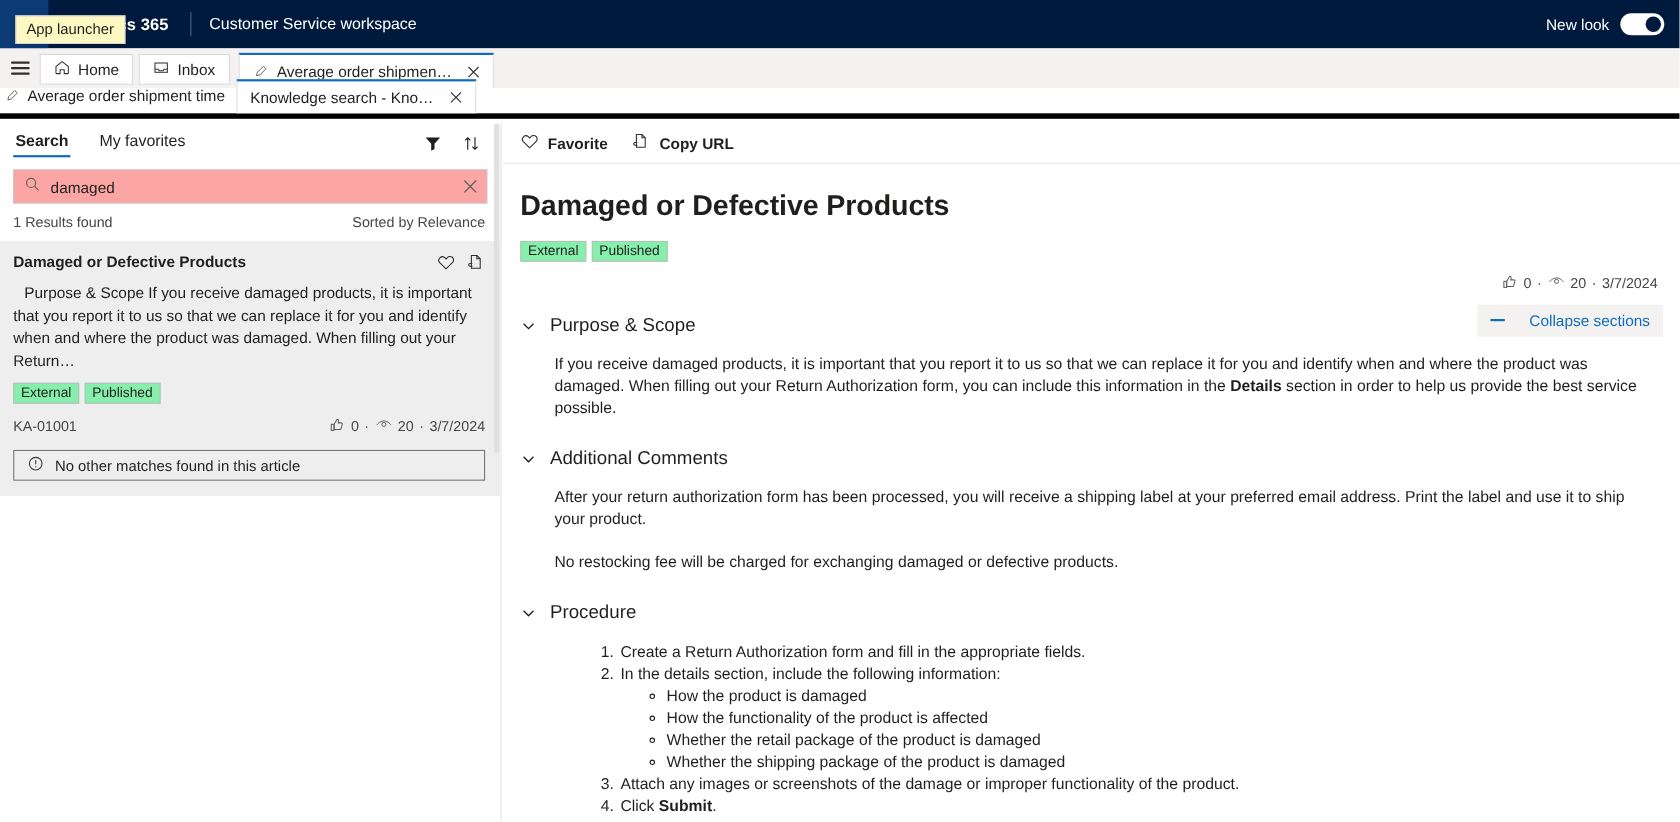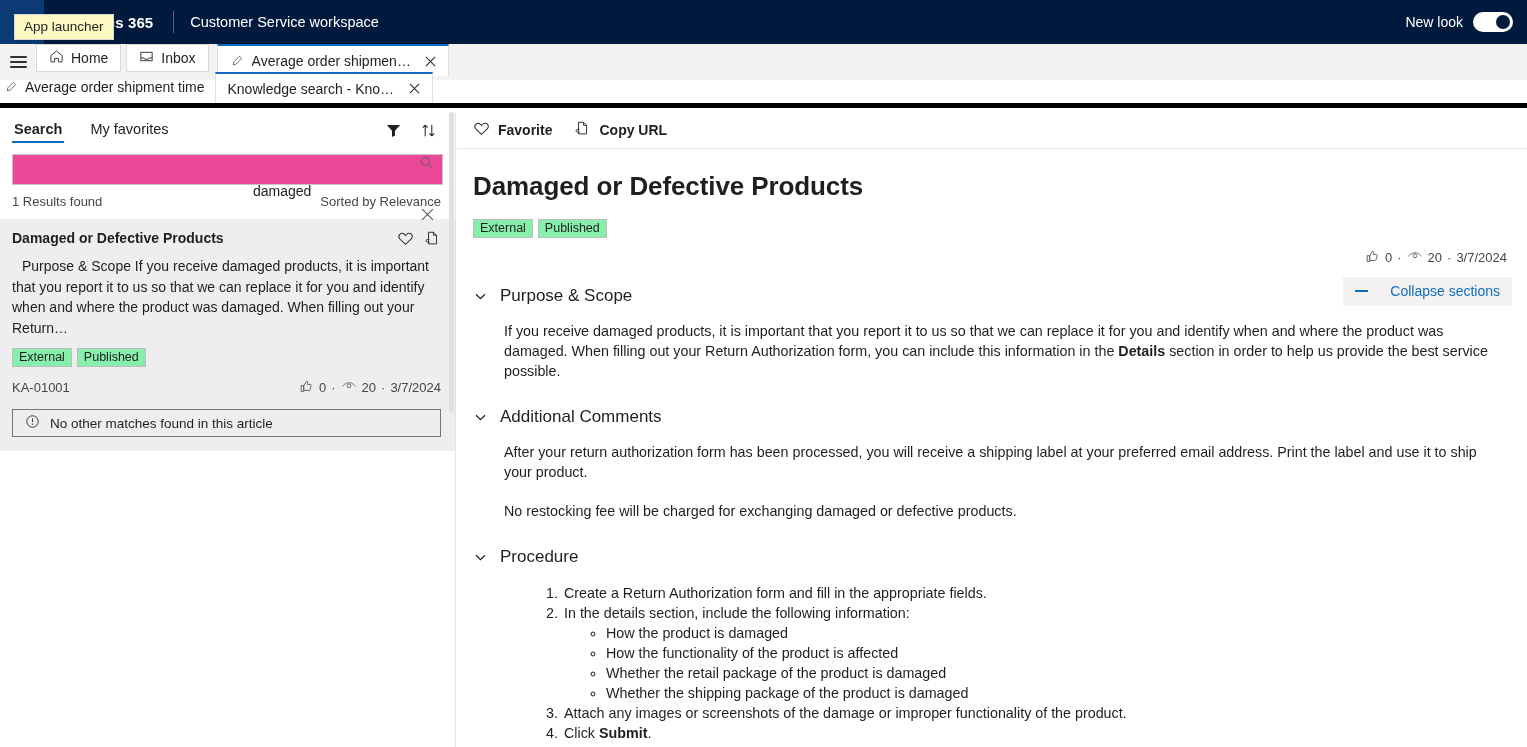--- a/index.html
+++ b/index.html
@@ -60,21 +60,21 @@
     border: 1px solid #d6d6d6;
     font-size: 13.5px; padding: 4px 9px 5px 9px;
     box-shadow: 0 1.6px 3.6px rgba(0,0,0,.13), 0 .3px .9px rgba(0,0,0,.1);
     white-space: nowrap;
   }
 
   
   .tabrow1 {
     position: absolute; top: 44px; left: 0; width: 1527px; height: 36px;
     background: #f3f2f1;
-    display: flex; align-items: flex-start;
+    display: flex; align-items: flex-end;
   }
   .hamburger {
     width: 36px; height: 36px; display: flex; align-items: center; justify-content: center;
     cursor: pointer; flex: 0 0 36px;
   }
   .hamburger .bars { width: 17px; }
   .hamburger .bars span { display: block; height: 1.4px; background: #323130; margin: 3.6px 0; border-radius: 1px; }
   .navbtn {
     height: 28px; margin-bottom: 3px;
     display: flex; align-items: center; gap: 7px;
@@ -134,22 +134,22 @@
   }
   .lp-tab.active { font-weight: bold; }
   .lp-tab.active::after {
     content: ""; position: absolute; left: 0; right: 0; bottom: -1px; height: 2px; background: #0f6cbd;
   }
   .lp-tools { margin-left: auto; display: flex; align-items: center; gap: 18px; padding-right: 8px; }
   .icon-btn { cursor: pointer; display: inline-flex; align-items: center; justify-content: center; }
 
   .searchbox {
     margin: 8px 12px 0 12px; height: 31px;
-    border: 1px solid #c8c6c4; background: #ec4899;
-    display: flex; align-items: flex-end; padding: 0 8px 0 9px; gap: 9px; flex-direction: column;
+    border: 1px solid #c8c6c4; background: #fca5a5;
+    display: flex; align-items: center; padding: 0 8px 0 9px; gap: 9px;
   }
   .searchbox input {
     flex: 1 1 auto; border: none; outline: none; background: transparent;
     font-family: "Liberation Sans", sans-serif; font-size: 14px; color: #201f1e;
     padding: 0; min-width: 0;
   }
   .searchbox input::placeholder { color: #8a8886; }
 
   .results-meta {
     display: flex; align-items: center; padding: 9px 14px 0 12px;

